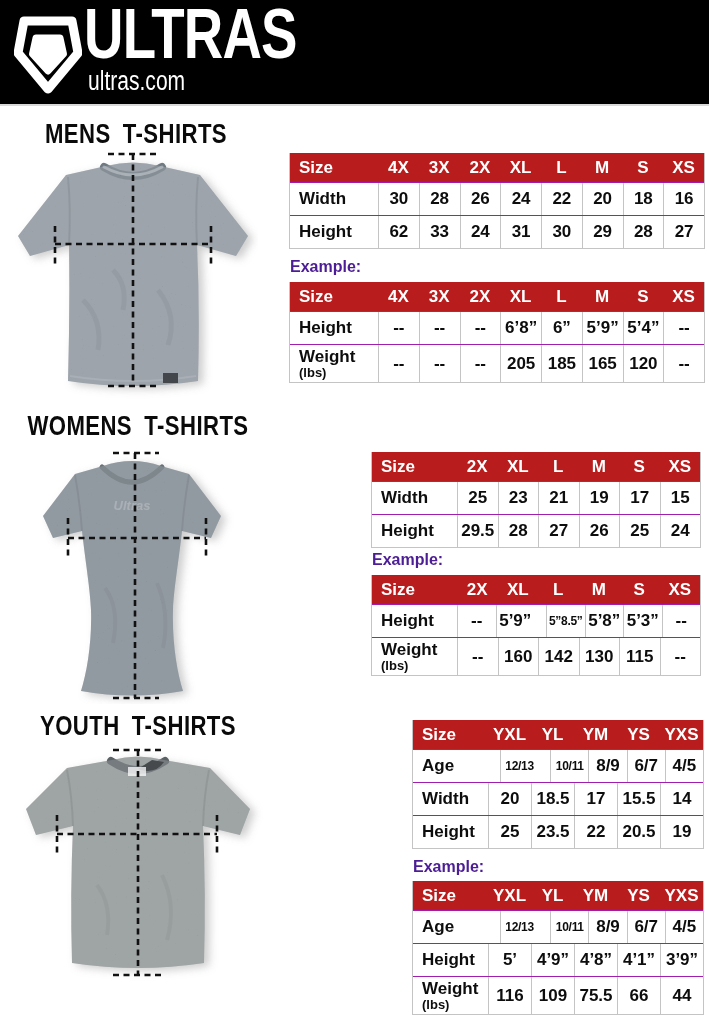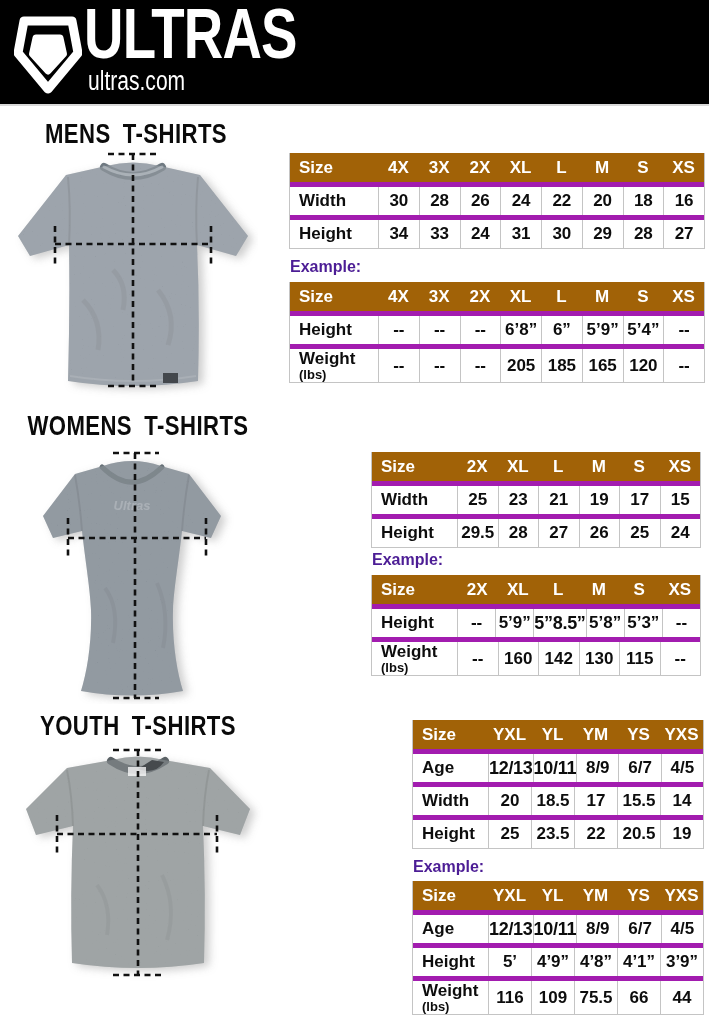--- a/index.html
+++ b/index.html
@@ -28,29 +28,29 @@
   
   .size-table { position:absolute; background:#ffffff; border:1px solid #c4c4c4; border-top:none; }
   .tbl-mens-size   { left:289px; top:153px; width:416px; --labw:88px; }
   .tbl-mens-ex     { left:289px; top:282px; width:416px; --labw:88px; }
   .tbl-womens-size { left:371px; top:452px; width:330px; --labw:85px; }
   .tbl-womens-ex   { left:371px; top:575px; width:330px; --labw:85px; }
   .tbl-youth-size  { left:412px; top:720px; width:292px; --labw:75px; }
   .tbl-youth-ex    { left:412px; top:881px; width:292px; --labw:75px; }
 
   .tr { display:flex; align-items:stretch; min-height:33px; }
-  .tr.thead { background:#a16207; color:#ffffff; min-height:29px; }
-  .tr + .tr { border-top:5px solid #a21caf; }
+  .tr.thead { background:#b91c1c; color:#ffffff; min-height:29px; }
+  .tr + .tr { border-top:1px solid #a21caf; }
   .tr.tall { min-height:38px; }
   .cell { display:flex; align-items:center; justify-content:center; font-weight:bold; font-size:17px; color:#0d0d0d; text-align:center; line-height:1.05; }
   .cell.lab { width:var(--labw); justify-content:flex-start; padding-left:9px; flex:none; flex-direction:column; align-items:flex-start; justify-content:center; }
   .cell.val { flex:1; }
   .tr.thead .cell { color:#ffffff; }
   .tr:not(.thead) .cell.val { border-left:1px solid #c4c4c4; }
-  .cell.val.small { font-size:18px; letter-spacing:-.3px; }
+  .cell.val.small { font-size:12px; letter-spacing:-.3px;margin-left:12px; }
   .sublabel { font-size:13px; font-weight:bold;text-align:center; }
 
   .example-label { position:absolute; font-size:16px; font-weight:bold; color:#4c1d95; }
   .ex-mens   { left:290px; top:258px; }
   .ex-womens { left:372px; top:551px; }
   .ex-youth  { left:413px; top:858px; }
 </style>
 </head>
 <body>
 
@@ -205,21 +205,21 @@
         <div class="cell val">24</div>
         <div class="cell val">22</div>
         <div class="cell val">20</div>
         <div class="cell val">18</div>
         <div class="cell val">16</div>
       </div>
       <div class="tr">
         <div class="cell lab">
           <span>Height</span>
         </div>
-        <div class="cell val">34</div>
+        <div class="cell val">62</div>
         <div class="cell val">33</div>
         <div class="cell val">24</div>
         <div class="cell val">31</div>
         <div class="cell val">30</div>
         <div class="cell val">29</div>
         <div class="cell val">28</div>
         <div class="cell val">27</div>
       </div>
     </div>
   <div class="example-label ex-mens">Example:</div>

